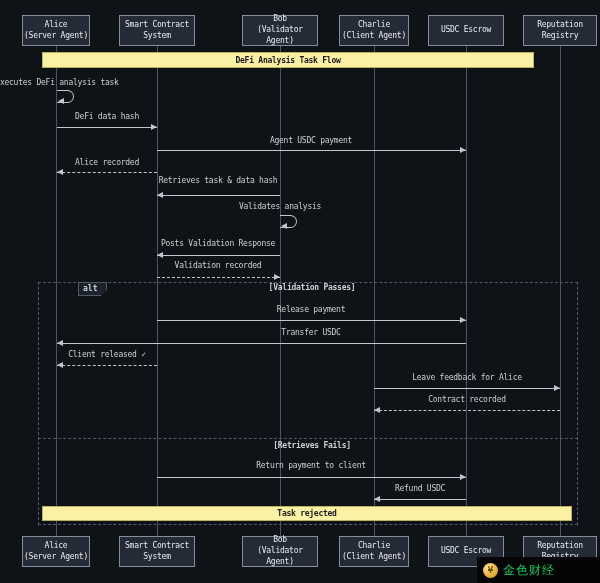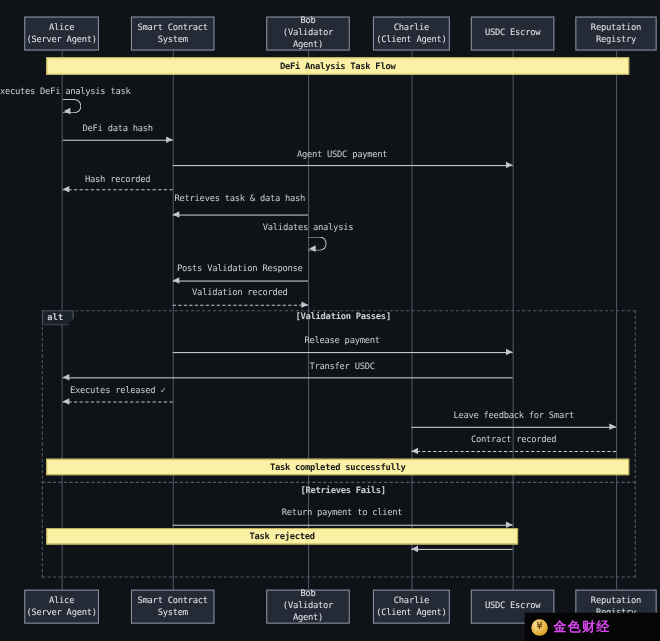--- a/index.html
+++ b/index.html
@@ -18,31 +18,31 @@
   .line { position:absolute; height:0; border-top:1px solid #c2c6cc; }
   .dashed { border-top-style:dashed; }
   .ah { position:absolute; width:0; height:0; border-top:3px solid transparent; border-bottom:3px solid transparent; }
   .ah.r { border-left:6px solid #c2c6cc; }
   .ah.l { border-right:6px solid #c2c6cc; }
   .loop { position:absolute; width:16px; height:11px; border:1px solid #c2c6cc; border-left:none;
           border-radius:0 8px 8px 0; }
   .frame { position:absolute; border:1px dashed #505a68; box-sizing:border-box; }
   .framelabel { position:absolute; background:#1c222b; border:1px solid #505a68; color:#cdd1d6;
                 font-size:8px; font-weight:bold; padding:1px 9px 2px 4px;
-                clip-path:polygon(0 0,100% 0,100% 50%,78% 100%,0 100%); }
+                clip-path:polygon(0 0,100% 0,100% 50%,78% 100%,0 100%);margin-left:40px; }
   .cond { position:absolute; transform:translateX(-50%); color:#cdd1d6; font-size:8px;
           font-weight:bold; letter-spacing:-0.25px; white-space:nowrap; }
   .divider { position:absolute; height:0; border-top:1px dashed #505a68; }
   .watermark { position:absolute; background:#050505; display:flex; align-items:center; gap:5px;
                padding-left:6px; box-sizing:border-box; }
   .coin { width:15px; height:15px; border-radius:50%; flex:0 0 auto;
           background:radial-gradient(circle at 35% 30%, #ffe2a0 0%, #e7b33f 55%, #c98f1f 100%);
           display:flex; align-items:center; justify-content:center; color:#6e4a05;
           font-size:9px; font-weight:bold; }
-  .wm-text { color:#d946ef; font-size:12px; font-weight:bold; letter-spacing:1px;
+  .wm-text { color:#22c55e; font-size:12px; font-weight:normal; letter-spacing:1px;
              font-family:"DejaVu Sans", sans-serif; }
 </style>
 </head>
 <body>
 
 <div class="canvas">
 
   <div class="lifeline" style="left:56px"></div>
   <div class="lifeline" style="left:157px"></div>
   <div class="lifeline" style="left:280px"></div>
@@ -55,35 +55,35 @@
   <div class="actor" style="left:119px;top:15px;width:76px">Smart Contract
 System</div>
   <div class="actor" style="left:242px;top:15px;width:76px">Bob
 (Validator Agent)</div>
   <div class="actor" style="left:339px;top:15px;width:70px">Charlie
 (Client Agent)</div>
   <div class="actor" style="left:428px;top:15px;width:76px">USDC Escrow</div>
   <div class="actor" style="left:523px;top:15px;width:74px">Reputation
 Registry</div>
 
-  <div class="note" style="left:42px;top:52px;width:530px;height:16px">DeFi Analysis Task Flow</div>
+  <div class="note" style="left:42px;top:52px;width:492px;height:16px">DeFi Analysis Task Flow</div>
 
   <div class="msg" style="left:57px;top:78px">Executes DeFi analysis task</div>
   <div class="loop" style="left:57px;top:90px"></div>
   <div class="ah l" style="left:58px;top:98px"></div>
 
   <div class="msg" style="left:107px;top:112px">DeFi data hash</div>
   <div class="line" style="left:57px;top:127px;width:100px"></div>
   <div class="ah r" style="left:151px;top:124px"></div>
 
   <div class="msg" style="left:311px;top:136px">Agent USDC payment</div>
   <div class="line" style="left:157px;top:150px;width:309px"></div>
   <div class="ah r" style="left:460px;top:147px"></div>
 
-  <div class="msg" style="left:107px;top:158px">Hash recorded</div>
+  <div class="msg" style="left:107px;top:158px">Alice recorded</div>
   <div class="line dashed" style="left:57px;top:172px;width:100px"></div>
   <div class="ah l" style="left:57px;top:169px"></div>
 
   <div class="msg" style="left:218px;top:176px">Retrieves task &amp; data hash</div>
   <div class="line" style="left:157px;top:195px;width:123px"></div>
   <div class="ah l" style="left:157px;top:192px"></div>
 
   <div class="msg" style="left:280px;top:202px">Validates analysis</div>
   <div class="loop" style="left:280px;top:215px"></div>
   <div class="ah l" style="left:281px;top:223px"></div>
@@ -101,46 +101,45 @@
   <div class="cond" style="left:312px;top:283px">[Validation Passes]</div>
 
   <div class="msg" style="left:311px;top:305px">Release payment</div>
   <div class="line" style="left:157px;top:320px;width:309px"></div>
   <div class="ah r" style="left:460px;top:317px"></div>
 
   <div class="msg" style="left:311px;top:328px">Transfer USDC</div>
   <div class="line" style="left:57px;top:343px;width:409px"></div>
   <div class="ah l" style="left:57px;top:340px"></div>
 
-  <div class="msg" style="left:107px;top:350px">Executes released ✓</div>
+  <div class="msg" style="left:107px;top:350px">Client released ✓</div>
   <div class="line dashed" style="left:57px;top:365px;width:100px"></div>
   <div class="ah l" style="left:57px;top:362px"></div>
 
-  <div class="msg" style="left:467px;top:373px">Leave feedback for Smart</div>
+  <div class="msg" style="left:467px;top:373px">Leave feedback for Alice</div>
   <div class="line" style="left:374px;top:388px;width:186px"></div>
   <div class="ah r" style="left:554px;top:385px"></div>
 
   <div class="msg" style="left:467px;top:395px">Contract recorded</div>
   <div class="line dashed" style="left:374px;top:410px;width:186px"></div>
   <div class="ah l" style="left:374px;top:407px"></div>
 
-  <div class="note" style="left:42px;top:417px;width:530px;height:15px">Task completed successfully</div>
 
   <div class="divider" style="left:38px;top:438px;width:540px"></div>
   <div class="cond" style="left:312px;top:441px">[Retrieves Fails]</div>
 
   <div class="msg" style="left:311px;top:461px">Return payment to client</div>
   <div class="line" style="left:157px;top:477px;width:309px"></div>
   <div class="ah r" style="left:460px;top:474px"></div>
 
   <div class="msg" style="left:420px;top:484px">Refund USDC</div>
   <div class="line" style="left:374px;top:499px;width:92px"></div>
   <div class="ah l" style="left:374px;top:496px"></div>
 
-  <div class="note" style="left:42px;top:480px;width:429px;height:15px">Task rejected</div>
+  <div class="note" style="left:42px;top:506px;width:530px;height:15px">Task rejected</div>
 
   <div class="actor" style="left:22px;top:536px;width:68px">Alice
 (Server Agent)</div>
   <div class="actor" style="left:119px;top:536px;width:76px">Smart Contract
 System</div>
   <div class="actor" style="left:242px;top:536px;width:76px">Bob
 (Validator Agent)</div>
   <div class="actor" style="left:339px;top:536px;width:70px">Charlie
 (Client Agent)</div>
   <div class="actor" style="left:428px;top:536px;width:76px">USDC Escrow</div>

